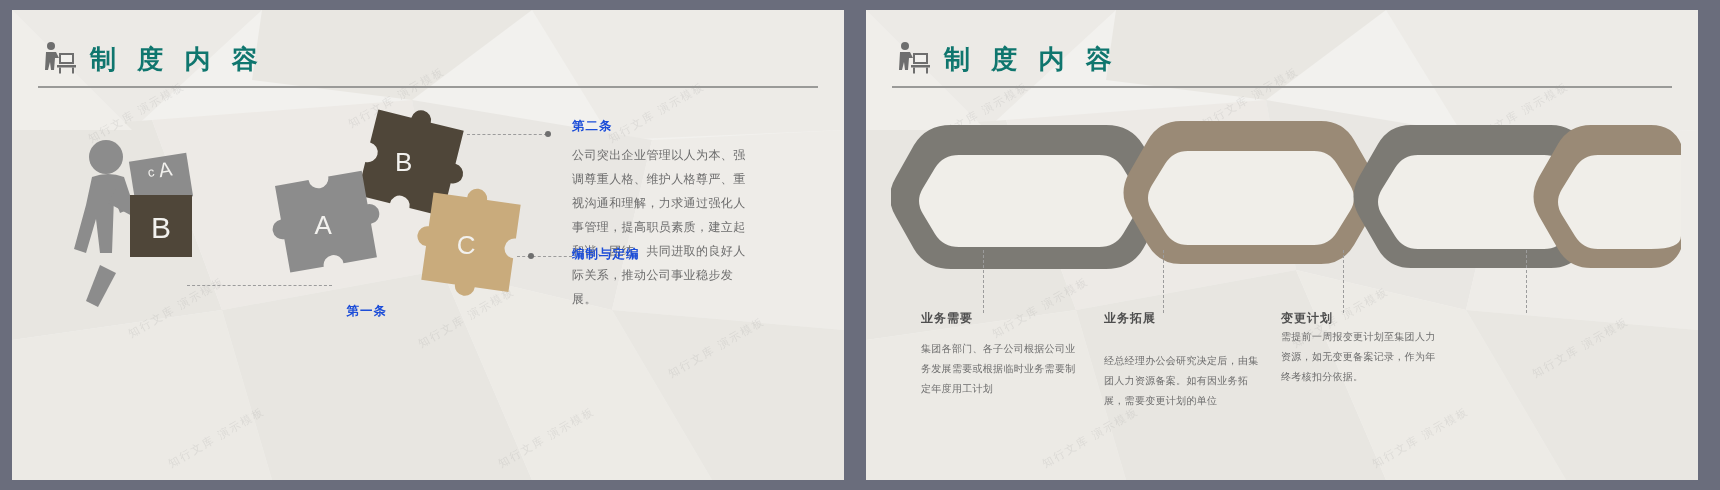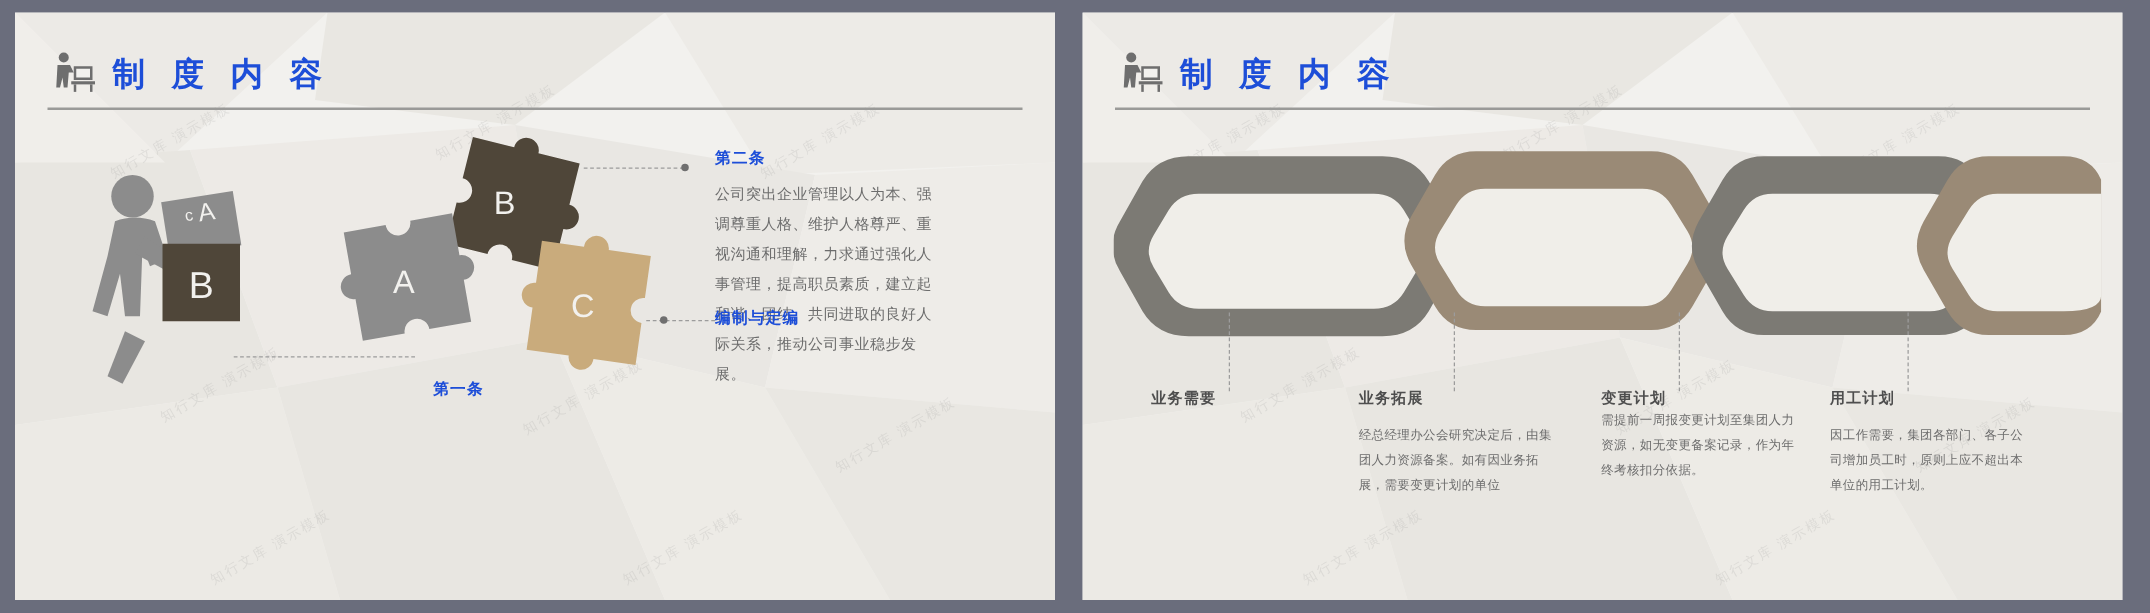--- a/index.html
+++ b/index.html
@@ -58,21 +58,21 @@
   }
   .hdr-icon {
     width: 40px;
     height: 40px;
     margin-right: 12px;
     flex: 0 0 auto;
   }
   .hdr-title {
     font-size: 26px;
     letter-spacing: 7px;
-    color: #1d4ed8;
+    color: #0f766e;
     font-weight: bold;
   }
   
   .blk-title {
     font-size: 12.5px;
     color: #1d4ed8;
     font-weight: bold;
     letter-spacing: 1px;
   }
   .blk-body {
@@ -273,28 +273,25 @@
       </g>
     </svg>
 
     <div class="vdash" style="position:absolute; left:117px; top:240px; height:63px;"></div>
     <div class="vdash" style="position:absolute; left:297px; top:240px; height:63px;"></div>
     <div class="vdash" style="position:absolute; left:477px; top:240px; height:63px;"></div>
     <div class="vdash" style="position:absolute; left:660px; top:240px; height:63px;"></div>
 
     <div style="position:absolute; left:55px; top:300px; width:155px;">
       <div class="lbl">业务需要</div>
-    </div>
-    <div style="position:absolute; left:221px; top:300px; width:155px;">
+      <div class="para" style="margin-top:12px;">集团各部门、各子公司根据公司业务发展需要或根据临时业务需要制定年度用工计划</div>
+    </div>
+    <div style="position:absolute; left:238px; top:300px; width:155px;">
       <div class="lbl">业务拓展</div>
-      <div class="para" style="margin-top:12px;">经总经理办公会研究决定后，由集团人力资源备案。如有因业务拓展，需要变更计划的单位</div>
+      <div class="para" style="margin-top:24px;">经总经理办公会研究决定后，由集团人力资源备案。如有因业务拓展，需要变更计划的单位</div>
     </div>
     <div style="position:absolute; left:415px; top:300px; width:155px;">
       <div class="lbl">变更计划</div>
       <div class="para" style="margin-top:0;">需提前一周报变更计划至集团人力资源，如无变更备案记录，作为年终考核扣分依据。</div>
     </div>
-    <div style="position:absolute; left:598px; top:300px; width:155px;">
-      <div class="lbl">用工计划</div>
-      <div class="para" style="margin-top:12px;">因工作需要，集团各部门、各子公司增加员工时，原则上应不超出本单位的用工计划。</div>
-    </div>
 
   </div>
 </div>
 
 </body></html>

